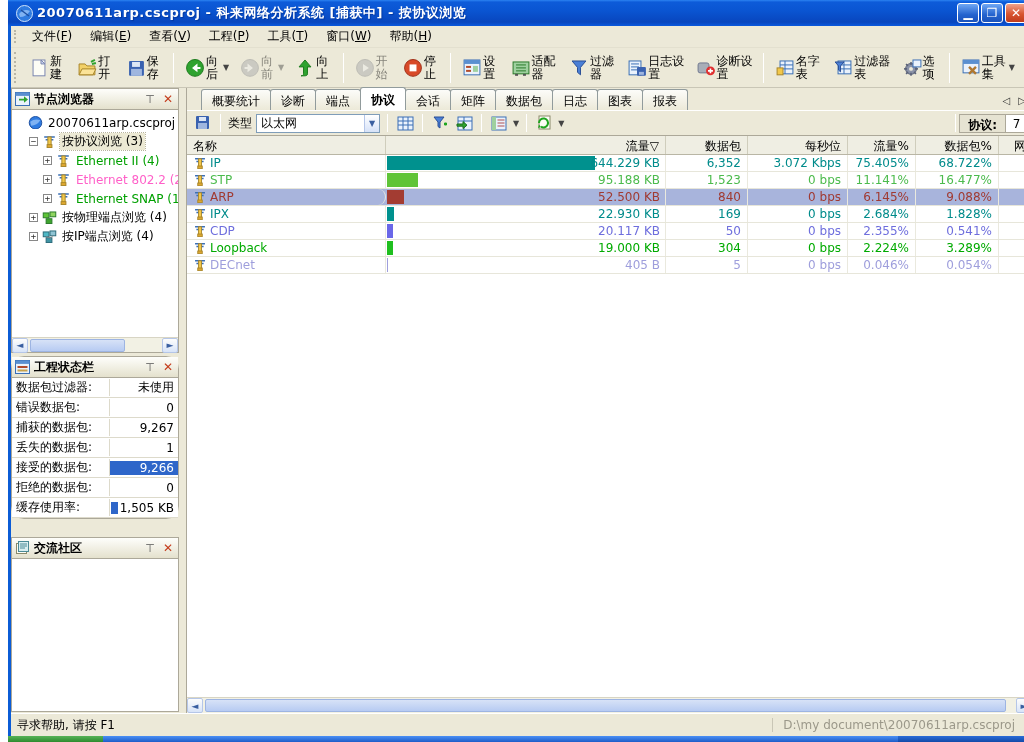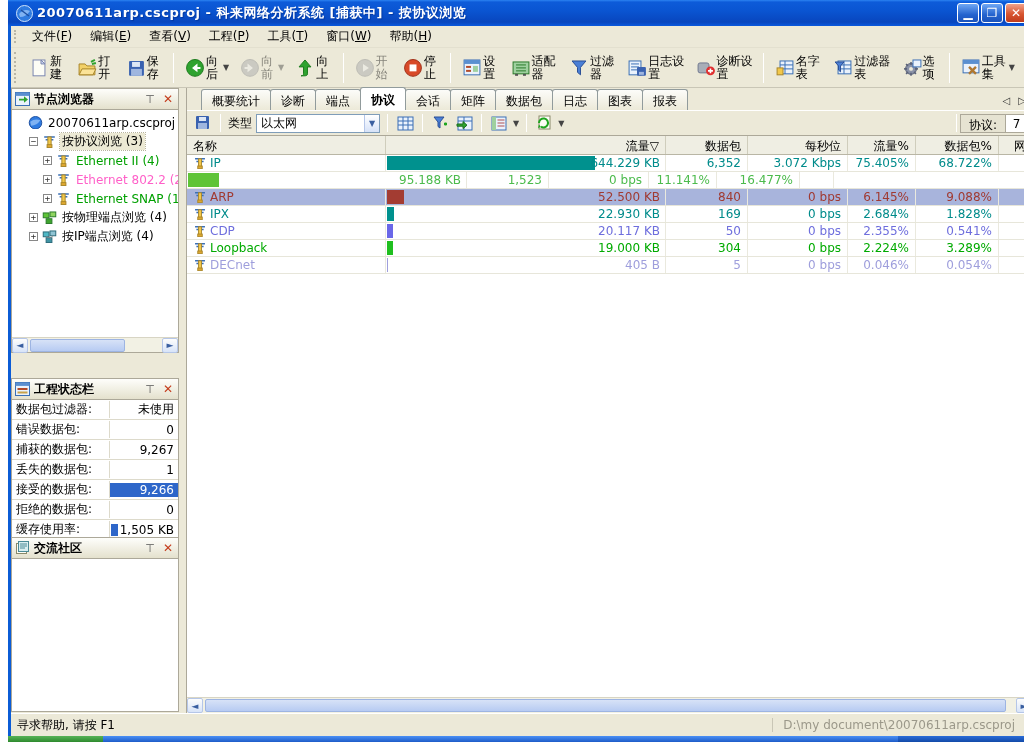--- a/index.html
+++ b/index.html
@@ -81,21 +81,21 @@
   .viewbar { position:absolute; left:0; top:23px; right:0; height:25px; background:#ECE9D8;
      border-bottom:1px solid #ACA899; display:flex; align-items:center; padding-left:6px; gap:4px;}
   .vb-sep { width:1px; height:18px; background:#C6C3B3; border-right:1px solid #fff; margin:0 3px;}
   .vb-icon { width:20px; height:18px; display:flex; align-items:center; justify-content:center;}
   .vb-label { font-size:12px; }
   .combo { width:124px; height:19px; background:#fff; border:1px solid #7F9DB9; display:flex; align-items:center; }
   .combo .cv { flex:1; font-size:12px; padding-left:4px; }
   .combo .cb { width:15px; height:17px; background:linear-gradient(180deg,#fff,#D6E2F8); color:#3A5FA0;
      border-left:1px solid #B5C6E8; font-size:8px; display:flex; align-items:center; justify-content:center;}
   .proto-count { margin-left:auto; display:flex; align-items:center; margin-right:4px; }
-  .pc-label { font-size:12px; font-weight:normal; background:#E6E3D2; border:1px solid #ACA899;
+  .pc-label { font-size:12px; font-weight:bold; background:#E6E3D2; border:1px solid #ACA899;
      padding:2px 8px; height:19px; }
   .pc-value { font-size:12px; background:#fff; border:1px solid #ACA899; border-left:none;
      width:22px; text-align:center; padding:2px 0; height:19px;}
   
   .grid-header { position:absolute; left:0; top:48px; right:0; height:19px; background:#EFEEE3;
      border-bottom:1px solid #B9B6A5; display:flex; font-size:12px; }
   .gh-cell { border-right:1px solid #CFCDBC; padding:2px 6px; white-space:nowrap; overflow:hidden; }
   .gh-cell.num { text-align:right; }
   .grid-body { position:absolute; left:0; top:67px; right:0; bottom:16px; overflow:hidden; background:#fff;}
   .grow { display:flex; height:17px; border-bottom:1px solid #E7E6DA; font-size:12px; background:#fff;}
@@ -409,21 +409,21 @@
         </div>
       <div class="tree-scroll">
         <div class="scroll-arrow">◄</div>
         <div class="scroll-track">
           <div class="scroll-thumb" style="left:2px; width:95px;"></div>
         </div>
         <div class="scroll-arrow">►</div>
       </div>
     </div>
 
-    <div class="panel" style="top:290px; height:163px;">
+    <div class="panel" style="top:268px; height:163px;border-radius:13px;">
       <div class="panel-header">
         <svg class="ph-icon" viewBox="0 0 15 14">
           <rect x="0.5" y="0.5" width="14" height="13" fill="#EAF2FC" stroke="#3A6FB5"></rect>
           <rect x="0.5" y="0.5" width="14" height="3.4" fill="#5A8FD0"></rect>
           <rect x="2.5" y="6" width="10" height="2" fill="#B24A2A"></rect>
           <rect x="2.5" y="9.5" width="10" height="2" fill="#C8A24A"></rect>
         </svg>
         <span class="panel-title">工程状态栏</span>
         <span class="pin-btn">⊤</span>
         <span class="close-btn">✕</span>
@@ -595,32 +595,40 @@
             <div class="bar" style="width: calc(208.118px); background: rgb(0, 145, 142);"></div>
             <span class="bar-val" style="color: rgb(0, 139, 139);">644.229 KB</span>
           </div>
           <div class="gcell num" style="flex: 0 0 82px; width: 82px; color: rgb(0, 139, 139);">6,352</div>
           <div class="gcell num" style="flex: 0 0 100px; width: 100px; color: rgb(0, 139, 139);">3.072 Kbps</div>
           <div class="gcell num" style="flex: 0 0 68px; width: 68px; color: rgb(0, 139, 139);">75.405%</div>
           <div class="gcell num" style="flex: 0 0 83px; width: 83px; color: rgb(0, 139, 139);">68.722%</div>
           <div class="gcell" style="flex: 0 0 34px; width: 34px;"></div>
         </div>
         <div class="grow">
+          <div class="gcell name-cell" style="flex: 0 0 199px; width: 199px;">
+            <span style="width: 14px; height: 13px;"><svg width="14" height="12.6" viewBox="0 0 15 14">
+                <path d="M2 2 h11 M3.5 5 h8" stroke="#3A6FB5" stroke-width="1.6"></path>
+                <rect x="5.8" y="2" width="3.4" height="10" fill="#F2C84A" stroke="#A8862A"></rect>
+                <rect x="5" y="10" width="5" height="3" fill="#E0A830" stroke="#A8862A"></rect>
+              </svg></span>
+            <span style="color: rgb(76, 187, 76);">STP</span>
+          </div>
           <div class="gcell bar-cell" style="flex: 0 0 280px; width: 280px;">
             <div class="bar" style="width: calc(30.7492px); background: rgb(95, 196, 55);"></div>
             <span class="bar-val" style="color: rgb(76, 187, 76);">95.188 KB</span>
           </div>
           <div class="gcell num" style="flex: 0 0 82px; width: 82px; color: rgb(76, 187, 76);">1,523</div>
           <div class="gcell num" style="flex: 0 0 100px; width: 100px; color: rgb(76, 187, 76);">0 bps</div>
           <div class="gcell num" style="flex: 0 0 68px; width: 68px; color: rgb(76, 187, 76);">11.141%</div>
           <div class="gcell num" style="flex: 0 0 83px; width: 83px; color: rgb(76, 187, 76);">16.477%</div>
           <div class="gcell" style="flex: 0 0 34px; width: 34px;"></div>
         </div>
         <div class="grow selected">
-          <div class="gcell name-cell" style="flex: 0 0 199px; width: 199px;">
+          <div class="gcell name-cell" style="flex: 0 0 199px; width: 199px; border-radius: 8px;">
             <span style="width: 14px; height: 13px;"><svg width="14" height="12.6" viewBox="0 0 15 14">
                 <path d="M2 2 h11 M3.5 5 h8" stroke="#3A6FB5" stroke-width="1.6"></path>
                 <rect x="5.8" y="2" width="3.4" height="10" fill="#F2C84A" stroke="#A8862A"></rect>
                 <rect x="5" y="10" width="5" height="3" fill="#E0A830" stroke="#A8862A"></rect>
               </svg></span>
             <span style="color: rgb(160, 58, 50);">ARP</span>
           </div>
           <div class="gcell bar-cell" style="flex: 0 0 280px; width: 280px;">
             <div class="bar" style="width: calc(16.9602px); background: rgb(163, 60, 50);"></div>
             <span class="bar-val" style="color: rgb(160, 58, 50);">52.500 KB</span>

